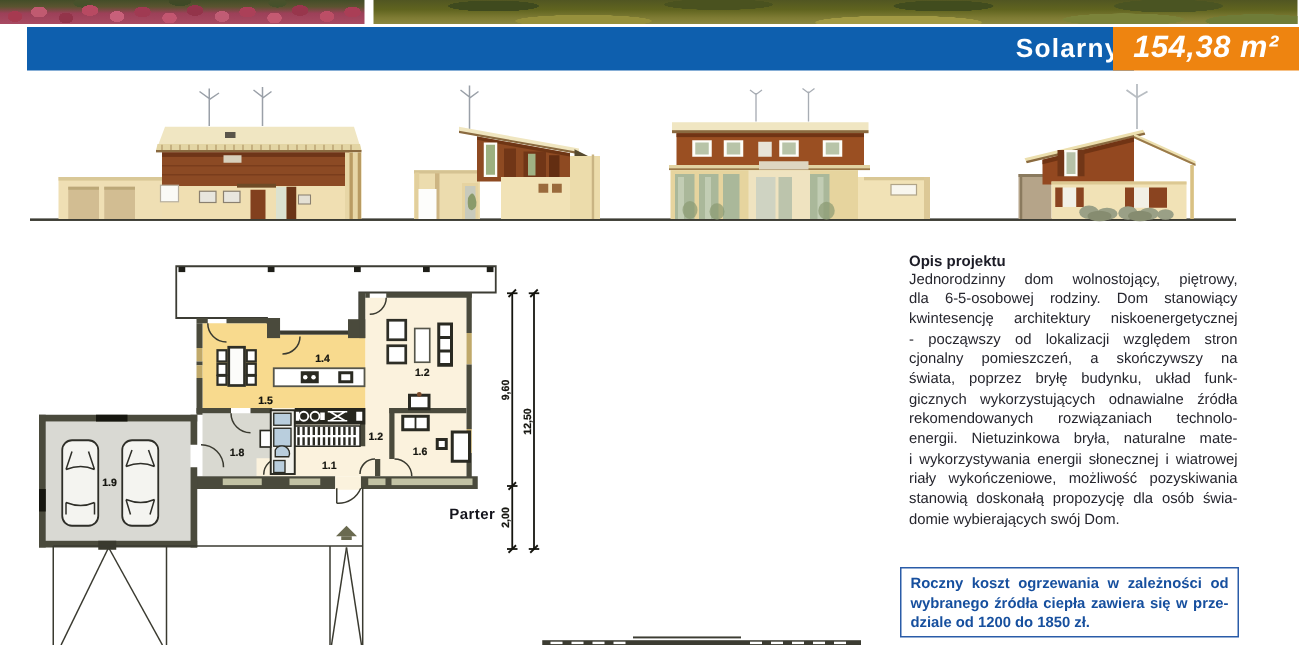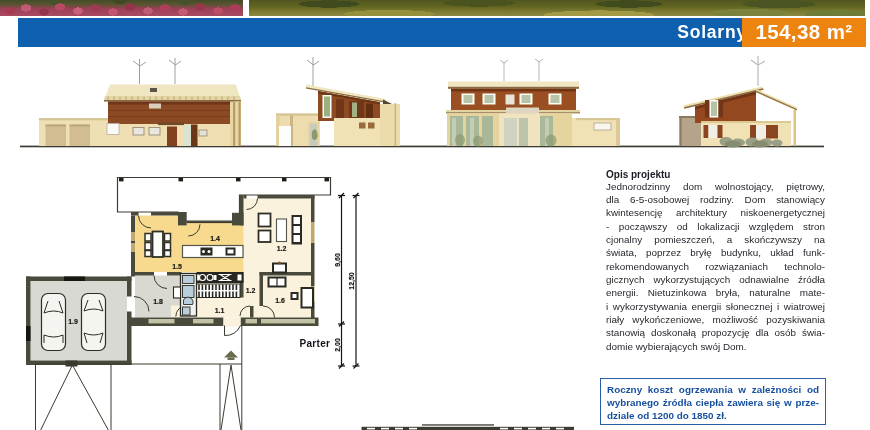--- a/index.html
+++ b/index.html
@@ -44,21 +44,21 @@
     radial-gradient(80px 8px at 500px 13px,#7b833a 50%,transparent 51%),
     radial-gradient(70px 9px at 590px 14px,#6f7c38 50%,transparent 51%),
     linear-gradient(to bottom,#515622 0,#60641f 40%,#7f7c34 75%,#8a8740 100%);">
 </div>
 
 <div class="abs" style="left:0;top:18px;width:738px;height:29px;background:#0e5fae;
   color:#fff;font-weight:bold;font-size:17.5px;letter-spacing:0.8px;line-height:29px;text-align:right;
   padding-right:9px;box-sizing:border-box;margin-left:18px;">Solarny</div>
 
 <div class="abs" style="left:742px;top:18px;width:124px;height:29px;background:#ee8410;
-  color:#fff;font-weight:bold;font-size:20.5px;letter-spacing:0.4px;line-height:28px;text-align:center;">154,38 m²</div>
+  color:#fff;font-weight:bold;font-size:20.5px;letter-spacing:0.4px;line-height:28px;text-align:center;font-style:italic;">154,38 m²</div>
 
 <svg class="abs" style="left:0;top:52px;" width="870" height="378" viewBox="0 52 870 378">
 
 <rect x="20" y="145.6" width="804" height="1.7" fill="#3c3c34"></rect>
 
 <g id="elev1">
 
   <path d="M139.5,84 V65 M133,61 L140,66 L146,62 M139.5,66 V59" stroke="#9aa0a8" stroke-width="1" fill="none"></path>
   <path d="M175,84 V64 M169,60 L175.5,65 L181,61 M175,65 V58" stroke="#9aa0a8" stroke-width="1" fill="none"></path>
 
@@ -525,22 +525,22 @@
 
 <div class="abs" style="left:606px;top:168.5px;font-size:10px;font-weight:bold;color:#1c1c26;">Opis projektu</div>
 
 <div class="abs" style="left:606px;top:179.5px;width:219px;font-size:9.9px;line-height:13.35px;color:#26262e;">
 <div class="jl">Jednorodzinny dom wolnostojący, piętrowy,</div>
 <div class="jl">dla 6-5-osobowej rodziny. Dom stanowiący</div>
 <div class="jl">kwintesencję architektury niskoenergetycznej</div>
 <div class="jl">- począwszy od lokalizacji względem stron</div>
 <div class="jl">cjonalny pomieszczeń, a skończywszy na</div>
 <div class="jl">świata, poprzez bryłę budynku, układ funk-</div>
+<div class="jl">gicznych wykorzystujących odnawialne źródła</div>
 <div class="jl">rekomendowanych rozwiązaniach technolo-</div>
-<div class="jl">gicznych wykorzystujących odnawialne źródła</div>
 <div class="jl">energii. Nietuzinkowa bryła, naturalne mate-</div>
 <div class="jl">i wykorzystywania energii słonecznej i wiatrowej</div>
 <div class="jl">riały wykończeniowe, możliwość pozyskiwania</div>
 <div class="jl">stanowią doskonałą propozycję dla osób świa-</div>
 <div>domie wybierających swój Dom.</div>
 </div>
 
 <div class="abs" style="left:600px;top:378px;width:226px;height:47px;box-sizing:border-box;
   border:1.6px solid #2a5ca8;padding:3.5px 6px 0 6px;font-size:9.9px;line-height:13px;
   font-weight:bold;color:#164f9e;">

